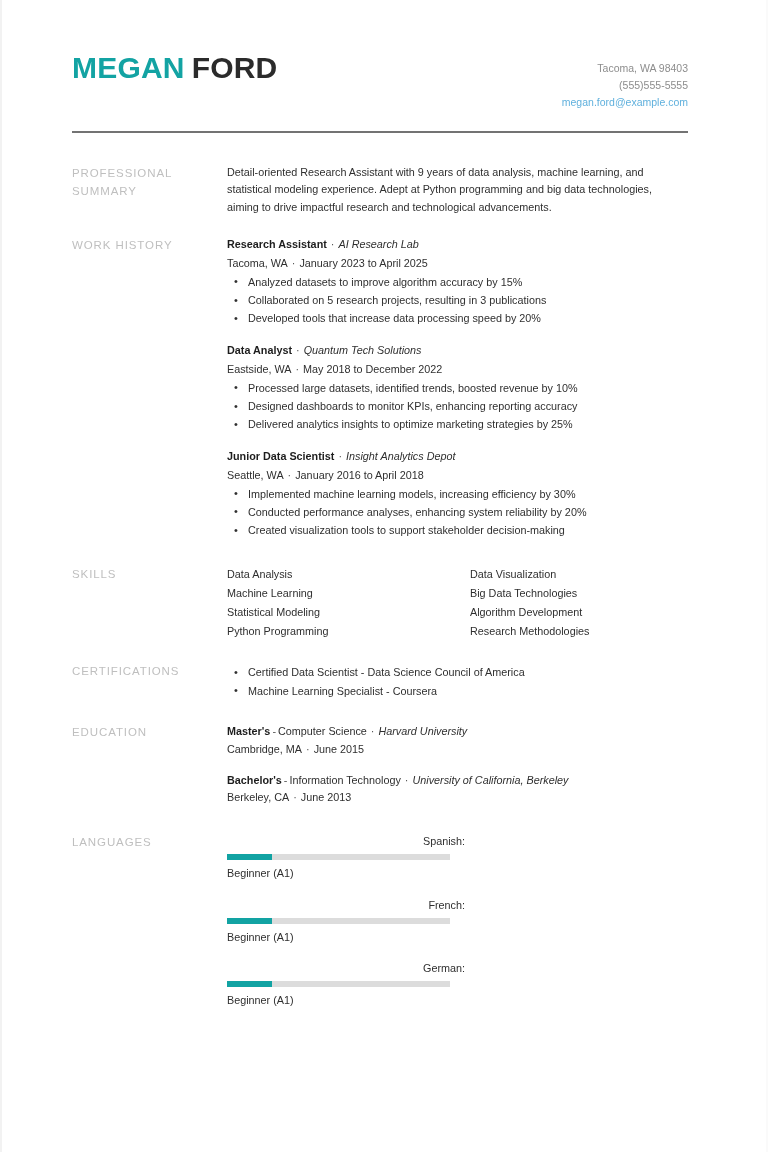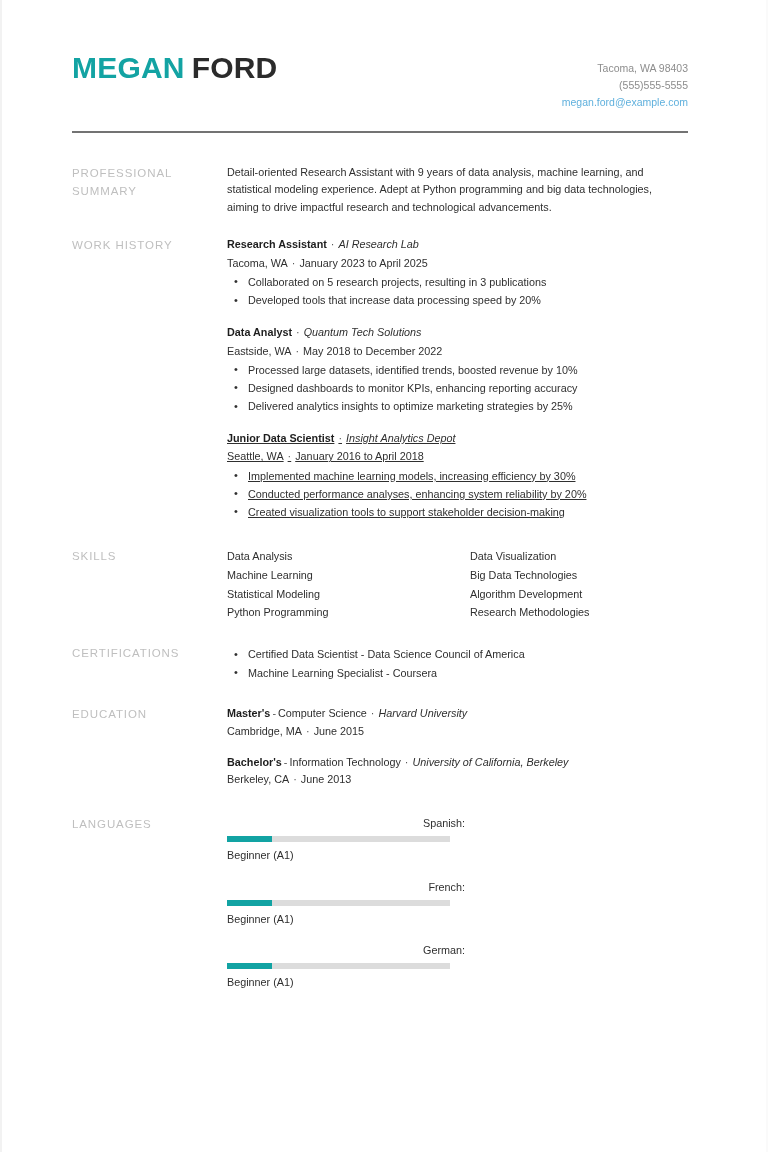--- a/index.html
+++ b/index.html
@@ -87,21 +87,21 @@
   #work-section { margin-top: 20px; }
   #skills-section { margin-top: 26px; }
   #certifications-section { margin-top: 22px; }
   #education-section { margin-off: 0; margin-top: 23px; }
   #languages-section { margin-top: 27px; }
 
   .summary-text { max-width: 455px; }
 
   
   .job { margin-bottom: 15px; }
-  .job:last-child { margin-bottom: 0; text-decoration: underline; }
+  .job:last-child { margin-bottom: 0; }
   .job-title-line {
     font-size: 10.8px;
     line-height: 1.6;
     margin-bottom: 1px;
   }
   .job-title { font-weight: 700; color: #1d1d1d; }
   .sep { color: #555; padding: 0 4px; }
   .job-company { font-style: italic; color: #2f2f2f; }
   .job-meta { font-size: 10.8px; line-height: 1.6; color: #2f2f2f; }
 
@@ -217,20 +217,21 @@
     <div class="sec-body">
 
       <div class="job">
         <div class="job-title-line">
           <span class="job-title">Research Assistant</span><span class="sep">·</span><span class="job-company">AI Research Lab</span>
         </div>
         <div class="job-meta">
           <span>Tacoma, WA</span><span class="sep">·</span><span>January 2023 to April 2025</span>
         </div>
         <ul class="bullets">
+          <li>Analyzed datasets to improve algorithm accuracy by 15%</li>
           <li>Collaborated on 5 research projects, resulting in 3 publications</li>
           <li>Developed tools that increase data processing speed by 20%</li>
         </ul>
       </div>
 
       <div class="job">
         <div class="job-title-line">
           <span class="job-title">Data Analyst</span><span class="sep">·</span><span class="job-company">Quantum Tech Solutions</span>
         </div>
         <div class="job-meta">

